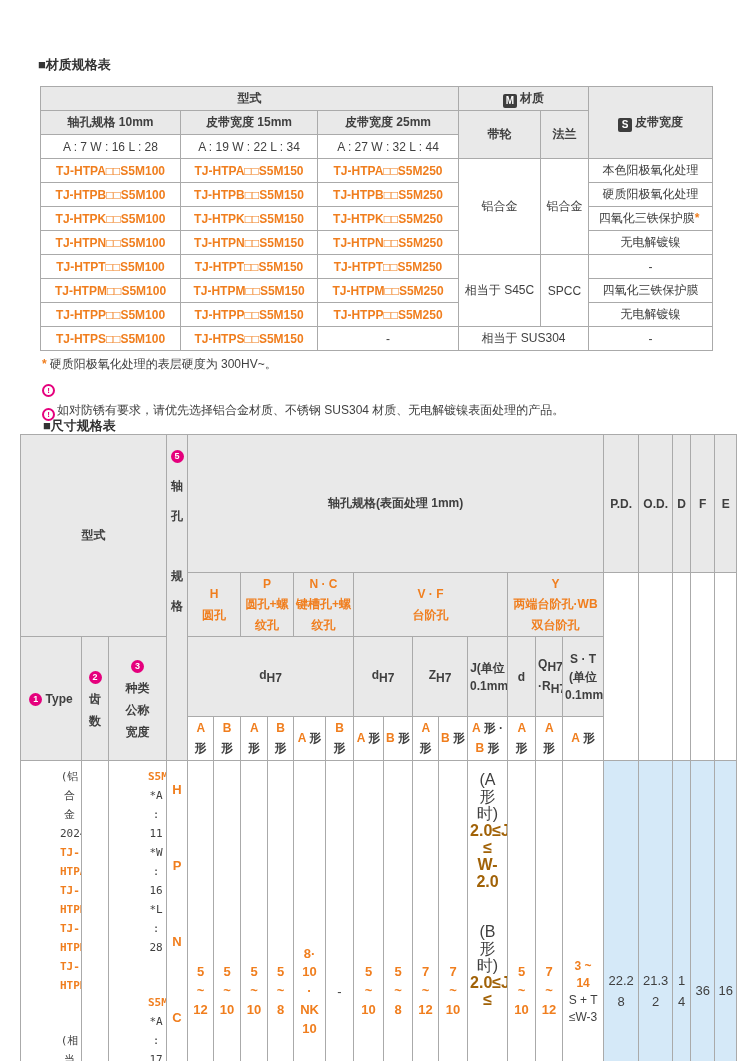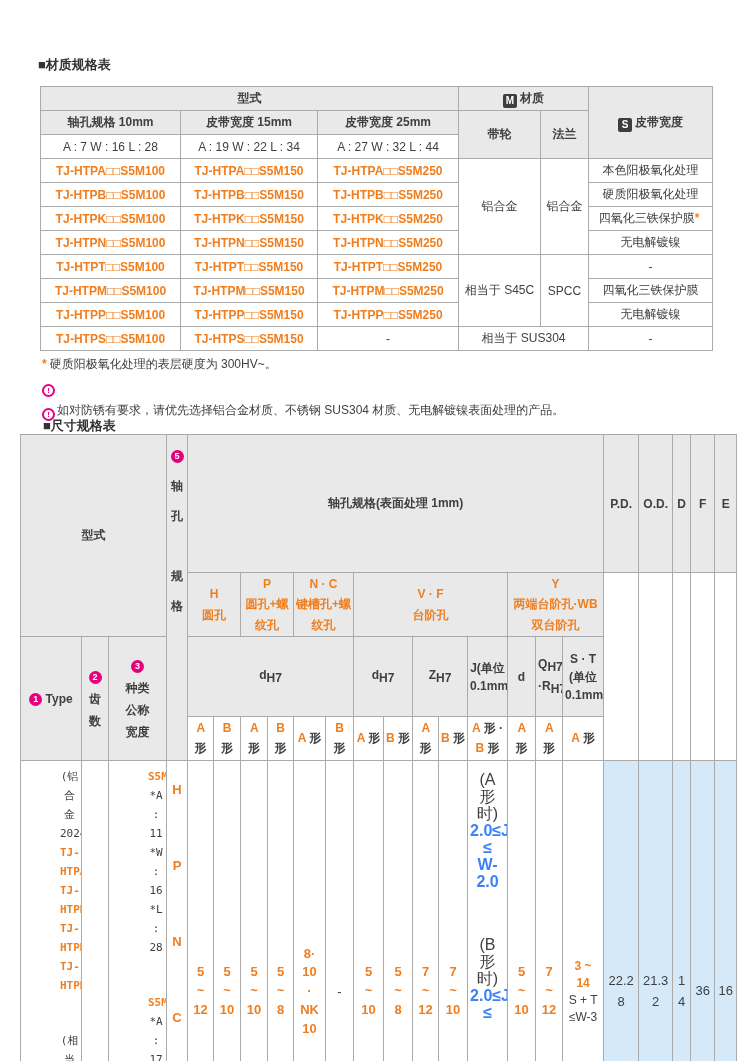--- a/index.html
+++ b/index.html
@@ -65,22 +65,22 @@
   .mh { line-height:1.5; }
   .shape { font-weight:bold; background:#fff !important; line-height:1.6; }
   .mono { font-family:"DejaVu Sans Mono","Liberation Mono",monospace; font-size:11px;padding-left:39px; }
   .valcell { color:#f07e1e; font-weight:bold; font-size:13px; line-height:1.45; }
   .dashcell { color:#3f3f3f; font-size:13px; }
   .numcell { font-size:13px; color:#3f3f3f; word-break:break-all; line-height:1.6; }
   .topcell { vertical-align:top; text-align:center; padding-top:6px; line-height:19px; }
   .gap-top { margin-top:36px; }
   .hpnc { vertical-align:top; padding-top:10px; color:#f07e1e; font-weight:bold; font-size:13px; line-height:38px; }
   .jcell { vertical-align:top; padding-top:10px; font-size:16px; line-height:17px; }
-  .jcell .jv { color:#3b82f6; font-weight:bold; }
-  .jgap { margin-top:46px; }
+  .jcell .jv { color:#a16207; font-weight:bold; }
+  .jgap { margin-top:33px; }
   .stcell { font-size:12px; line-height:17px; }
   .stcell .rng { color:#f07e1e; font-weight:bold; }
 </style>
 </head>
 <body>
 
 <div class="page">
 
   <div class="sec-title" id="title1">■材质规格表</div>
 

